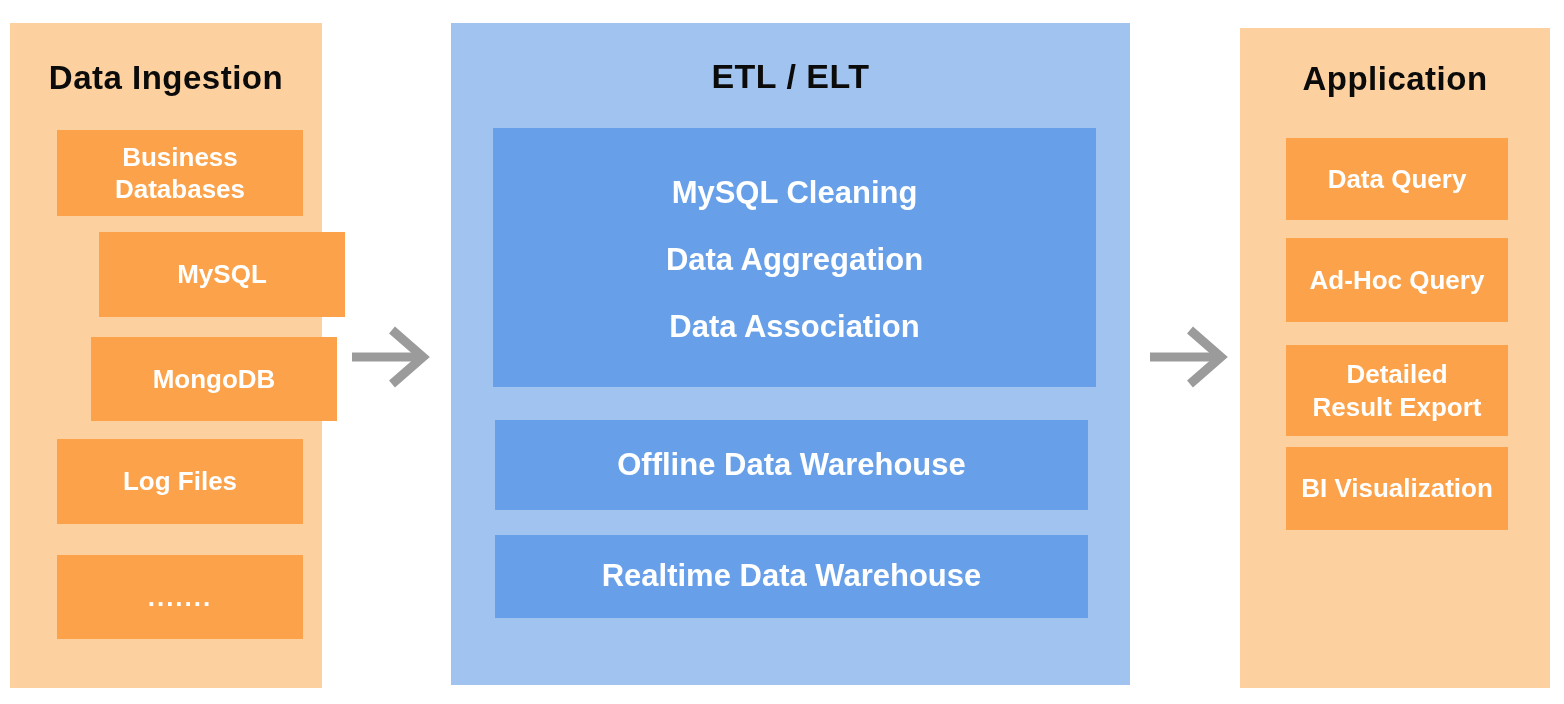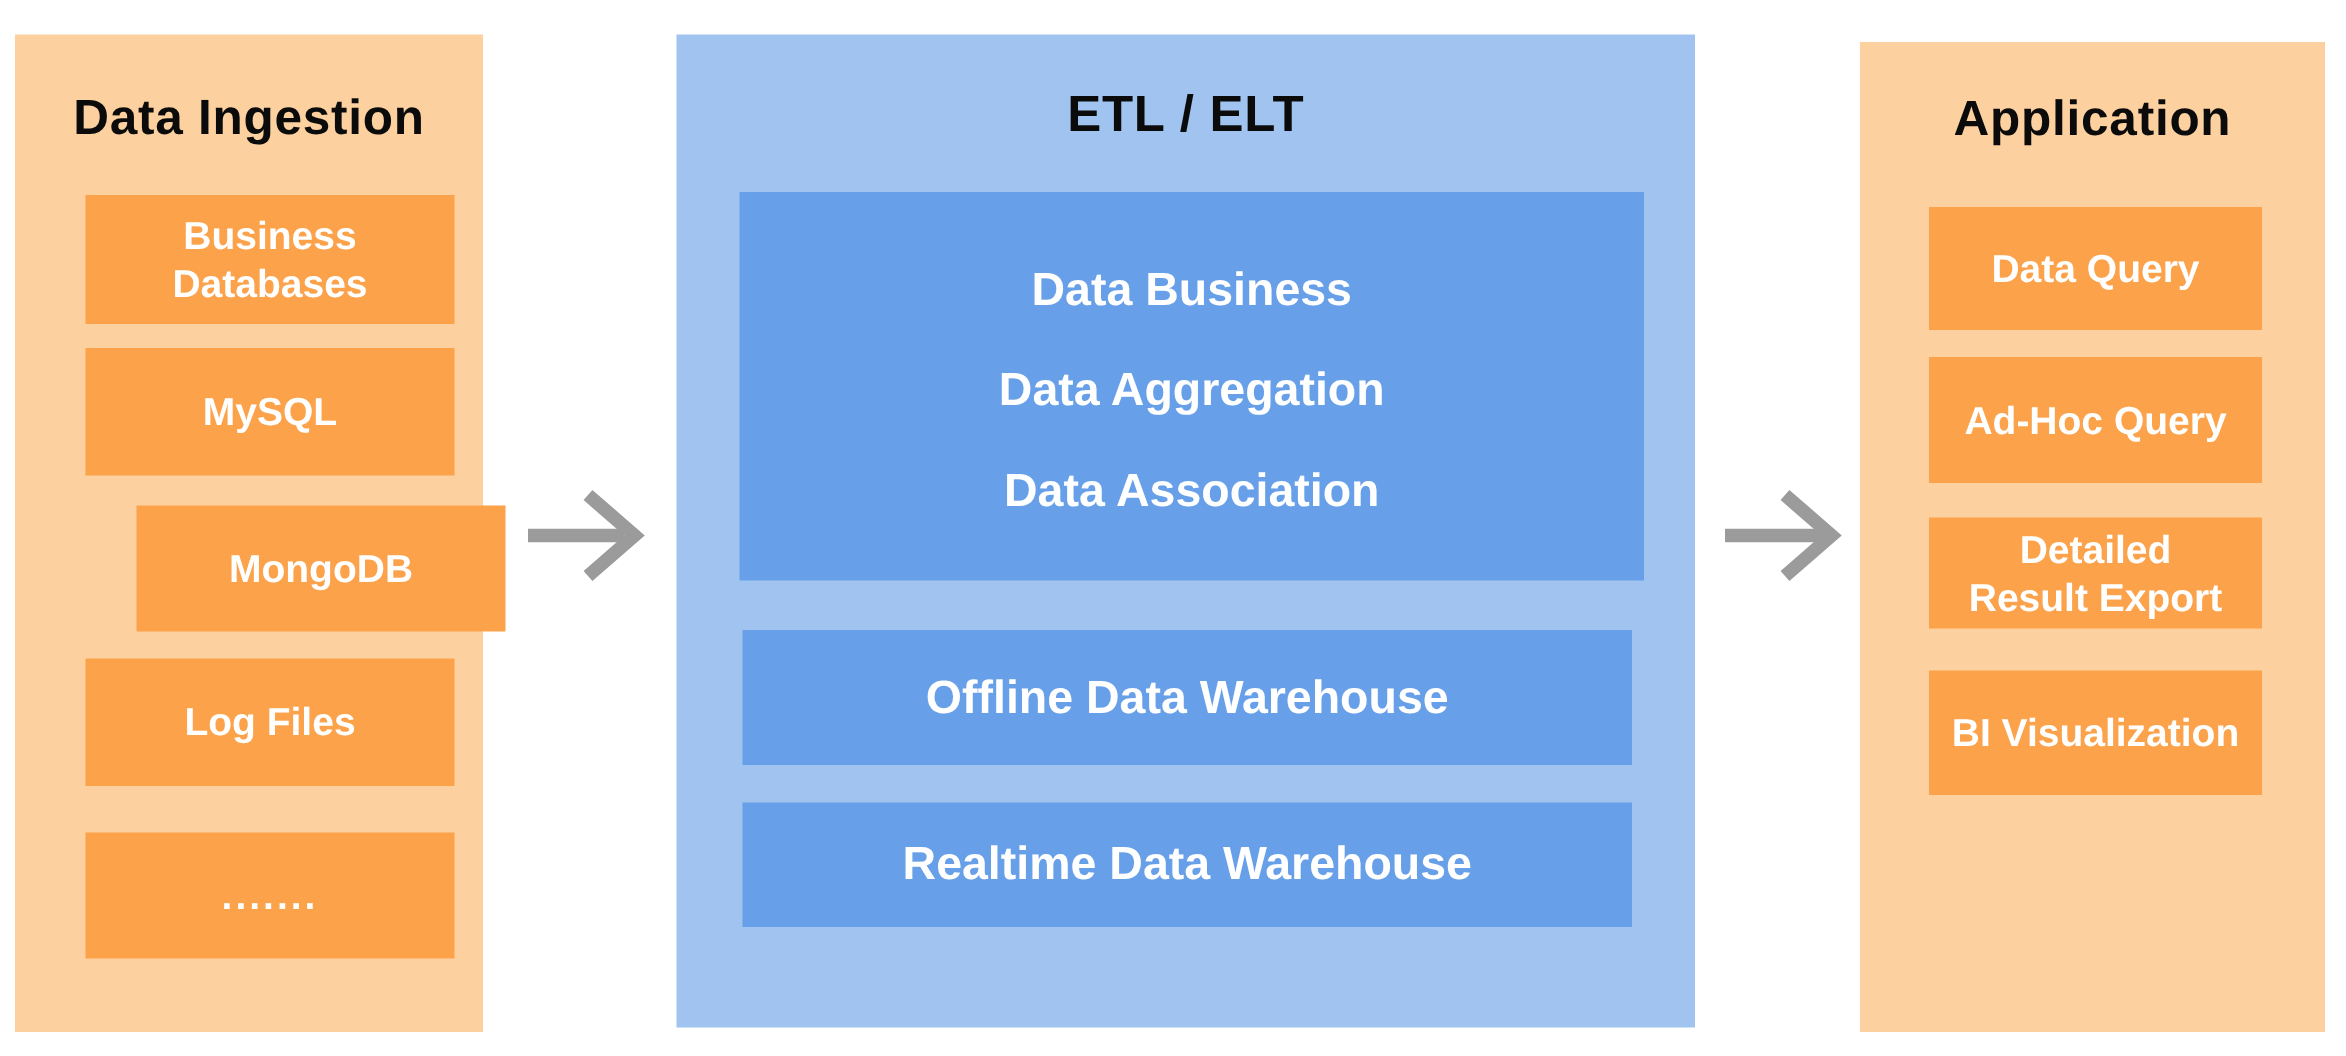--- a/index.html
+++ b/index.html
@@ -51,41 +51,41 @@
     color: var(--box-text);
     white-space: pre-line;
     line-height: 1.25;
   }
   .node-orange { background: var(--box-orange); font-size: 26px; }
   .node-blue   { background: var(--box-blue);   font-size: 31px; }
 
   
   #ingestion-panel .node { left: 47px; width: 246px; }
   #ing-box-0 { top: 107px; height: 86px; }
-  #ing-box-1 { top: 209px; height: 85px; }
+  #ing-box-1 { top: 209px; height: 85px; margin-left: 42px; }
   #ing-box-2 { top: 314px; height: 84px; margin-left: 34px; }
   #ing-box-3 { top: 416px; height: 85px; }
   #ing-box-4 { top: 532px; height: 84px; letter-spacing: 2px; }
 
   
   #etl-process-box {
     left: 42px; top: 105px; width: 603px; height: 259px;
     flex-direction: column;
     row-gap: 36px;
     padding-top: 4px;
   }
   #etl-process-box .process-line { display: block; line-height: 1; }
   #etl-wh-0 { left: 44px; top: 397px; width: 593px; height: 90px; }
   #etl-wh-1 { left: 44px; top: 512px; width: 593px; height: 83px; }
 
   
   #application-panel .node { left: 46px; width: 222px; }
   #app-box-0 { top: 110px; height: 82px; text-align: center; }
   #app-box-1 { top: 210px; height: 84px; }
-  #app-box-2 { top: 317px; height: 74px; }
+  #app-box-2 { top: 317px; height: 91px; }
   #app-box-3 { top: 419px; height: 83px; }
 
   .flow-arrow { position: absolute; width: 86px; height: 76px; }
   #flow-arrow-1 { left: 348px;  top: 319px; }
   #flow-arrow-2 { left: 1146px; top: 319px; }
   .flow-arrow svg { display: block; width: 100%; height: 100%; }
 </style>
 </head>
 <body>
 
@@ -104,21 +104,21 @@
   <div class="flow-arrow" id="flow-arrow-1">
     <svg viewBox="0 0 86 76" xmlns="http://www.w3.org/2000/svg">
       <line x1="4" y1="38" x2="68" y2="38" stroke="#9B9B9B" stroke-width="9"></line>
       <polyline points="44,11 75,38 44,65" fill="none" stroke="#9B9B9B" stroke-width="9" stroke-linejoin="miter"></polyline>
     </svg>
   </div>
 
   <div class="panel panel-blue" id="etl-panel">
     <div class="panel-title">ETL / ELT</div>
     <div class="node node-blue" id="etl-process-box">
-      <span class="process-line">Data Business</span>
+      <span class="process-line">MySQL Cleaning</span>
       <span class="process-line">Data Aggregation</span>
       <span class="process-line">Data Association</span>
     </div>
     <div class="node node-blue" id="etl-wh-0">Offline Data Warehouse</div>
     <div class="node node-blue" id="etl-wh-1">Realtime Data Warehouse</div>
   </div>
 
   <div class="flow-arrow" id="flow-arrow-2">
     <svg viewBox="0 0 86 76" xmlns="http://www.w3.org/2000/svg">
       <line x1="4" y1="38" x2="68" y2="38" stroke="#9B9B9B" stroke-width="9"></line>

